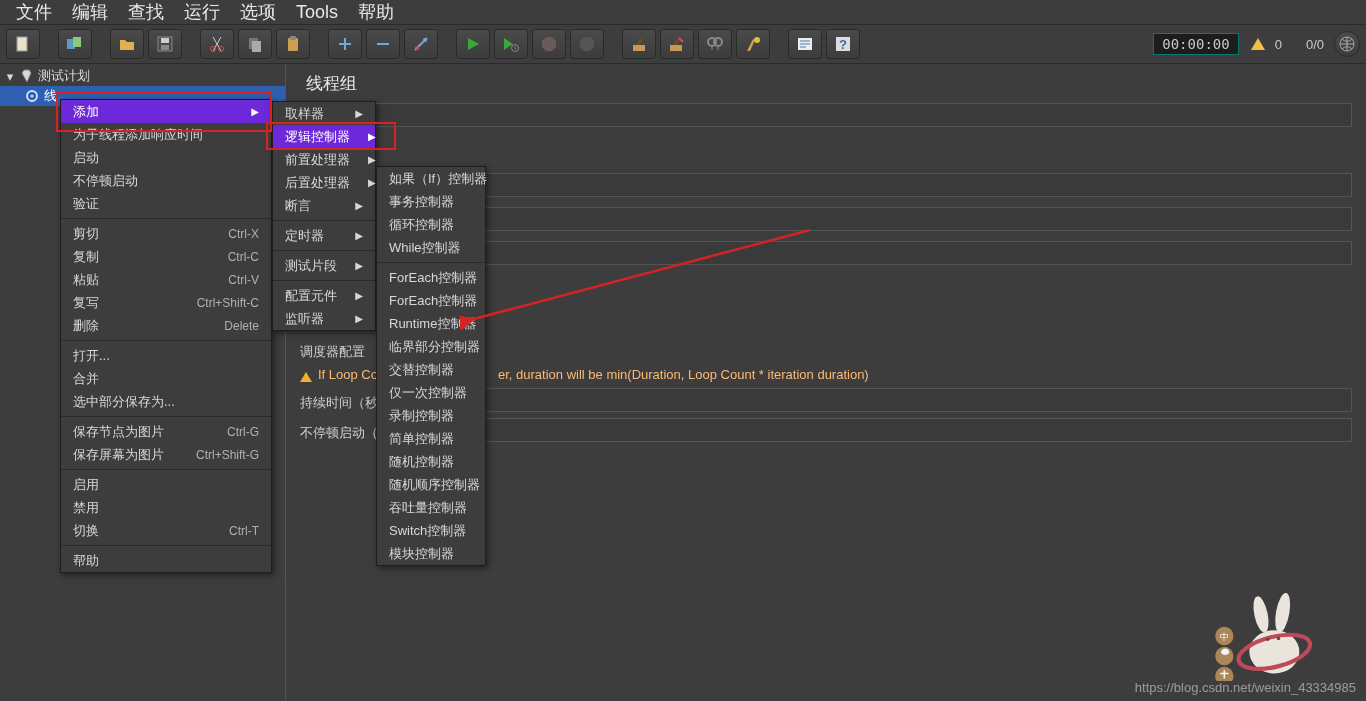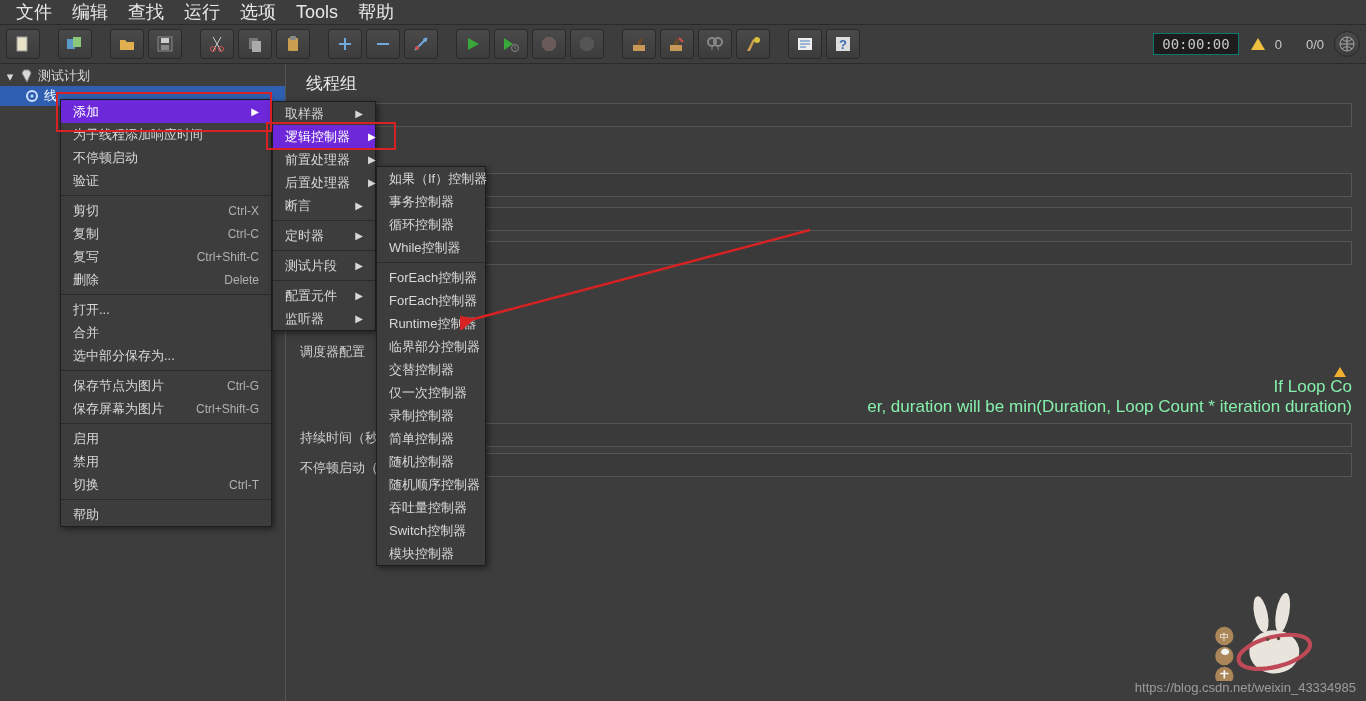--- a/index.html
+++ b/index.html
@@ -18,21 +18,21 @@
   .tree-row { display:flex; align-items:center; height:20px; padding-left:4px; color:#d8d8d8; font-size:13px;}
   .tree-toggle { width:12px; height:12px; margin-right:2px; display:flex; align-items:center; justify-content:center;}
   .tree-icon { width:16px; height:16px; margin-right:4px; display:flex; align-items:center; justify-content:center;}
   .panel { flex:1; background:#3d3d3d; position:relative; padding:8px 14px; }
   .panel-title { font-size:17px; color:#e8e8e8; margin-bottom:8px; padding-left:6px;}
   .field-row { display:flex; align-items:flex-end; margin:6px 0;}
   .bordered-input { height:24px; background:#3a3a3a; border:1px solid #555; flex:1; }
   .radio-row { display:flex; align-items:center; justify-content:center; gap:30px; margin:6px 0; padding:6px;}
   .radio { width:12px;height:12px;border-radius:50%;border:2px solid #888; display:inline-block; margin-right:6px; position:relative;}
   .radio.checked::after{content:"";position:absolute;top:1px;left:1px;width:6px;height:6px;border-radius:50%;background:#b8b8b8;}
-  .note { font-size:17px; color:#86efac;flex-direction:column; }
+  .note { font-size:13px; color:#fdba74; }
   .note-warn-tri { width:0;height:0;border-left:6px solid transparent;border-right:6px solid transparent;border-bottom:10px solid #f0b030; display:inline-block; margin-right:6px;}
   
   .ctx { position:absolute; background:#3d3d3d; border:1px solid #1e1e1e; box-shadow:2px 2px 6px rgba(0,0,0,.5); font-size:13px; color:#d8d8d8; z-index:50;}
   .ctx-item { display:flex; align-items:center; justify-content:space-between; height:23px; padding:0 12px; min-width:200px; white-space:nowrap;}
   .ctx-item.hover { background:#6d28d9; color:#fff;}
   .ctx-sep { height:1px; background:#2a2a2a; margin:3px 0;}
   .ctx-short { color:#b0b0b0; font-size:12px; margin-left:24px;}
   .ctx-arrow { margin-left:18px; font-size:10px;}
   .cbx { width:12px;height:12px;border:1px solid #777;background:#3a3a3a;display:inline-block;margin-right:8px;}
   
@@ -261,33 +261,40 @@
 <div class="ctx" style="left:60px; top:99px; width:212px;">
   <div style="position:absolute;left:0;top:-2px;height:2px;width:212px"></div>
   <div class="ctx-item hover">
       <span>添加</span>
       <span class="ctx-arrow">▶</span>
     </div>
   <div class="ctx-item">
       <span>为子线程添加响应时间</span>
     </div>
   <div class="ctx-item">
+      <span>启动</span>
+    </div>
+  <div class="ctx-item">
       <span>不停顿启动</span>
     </div>
   <div class="ctx-item">
       <span>验证</span>
     </div>
   <div class="ctx-sep"></div>
   <div class="ctx-item">
       <span>剪切</span>
       <span class="ctx-short">Ctrl-X</span>
     </div>
   <div class="ctx-item">
       <span>复制</span>
       <span class="ctx-short">Ctrl-C</span>
+    </div>
+  <div class="ctx-item">
+      <span>粘贴</span>
+      <span class="ctx-short">Ctrl-V</span>
     </div>
   <div class="ctx-item">
       <span>复写</span>
       <span class="ctx-short">Ctrl+Shift-C</span>
     </div>
   <div class="ctx-item">
       <span>删除</span>
       <span class="ctx-short">Delete</span>
     </div>
   <div class="ctx-sep"></div>

